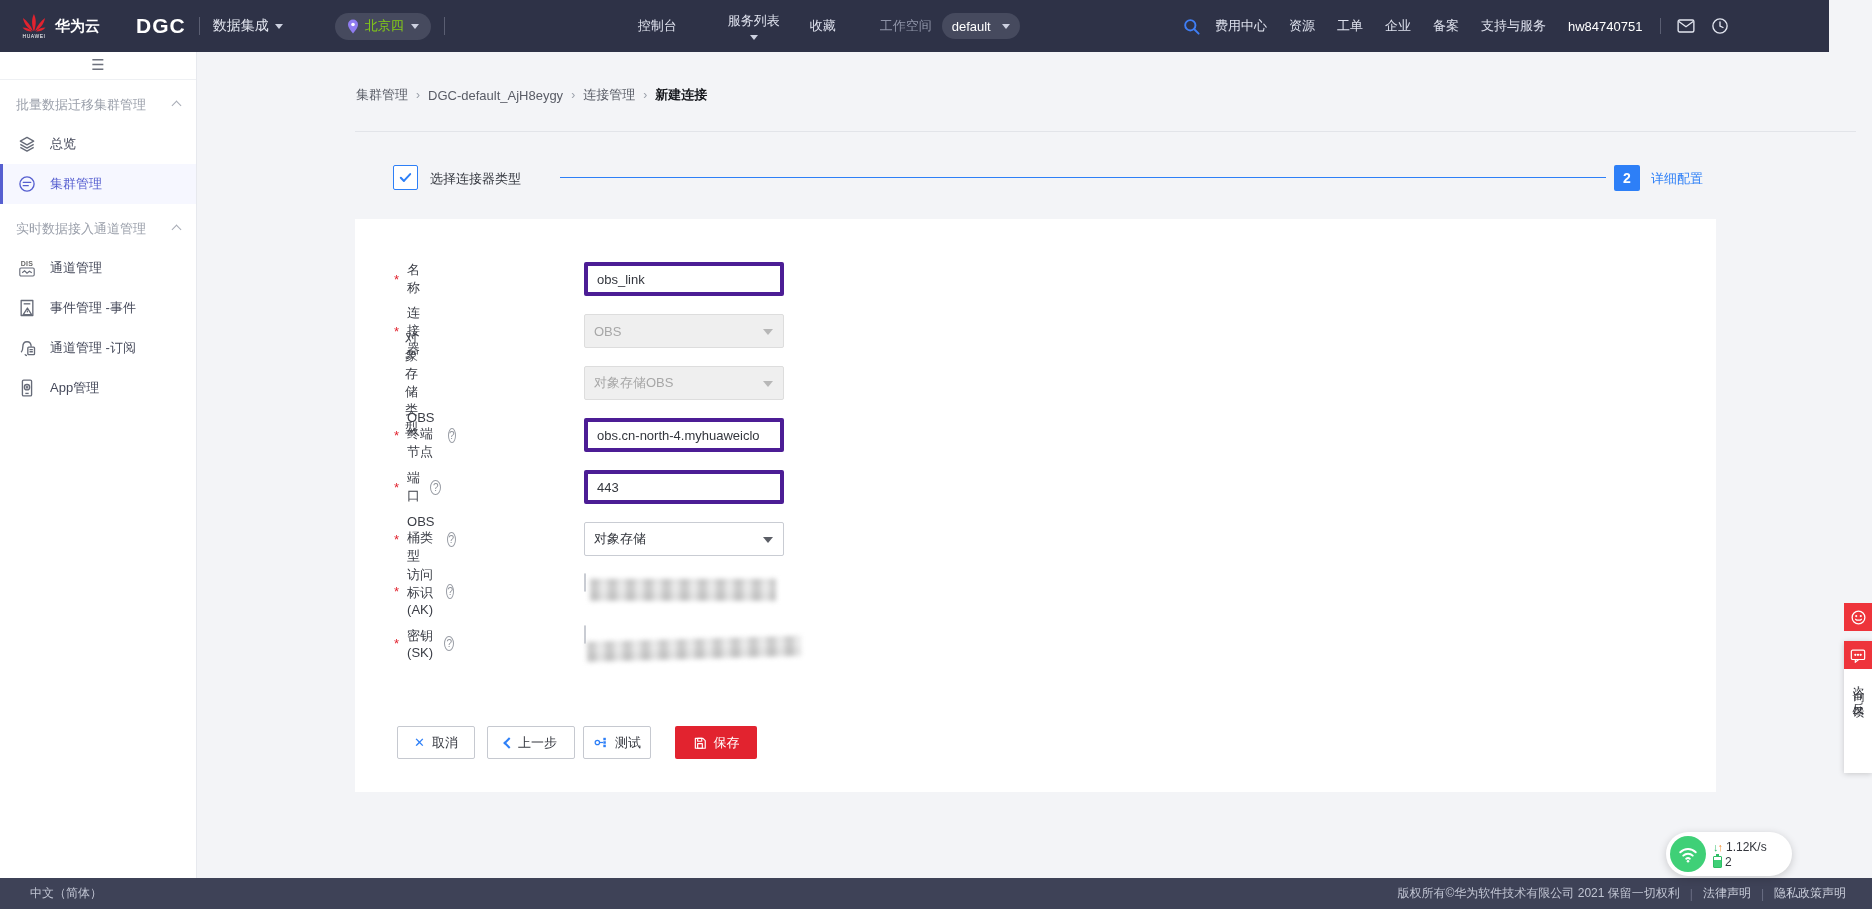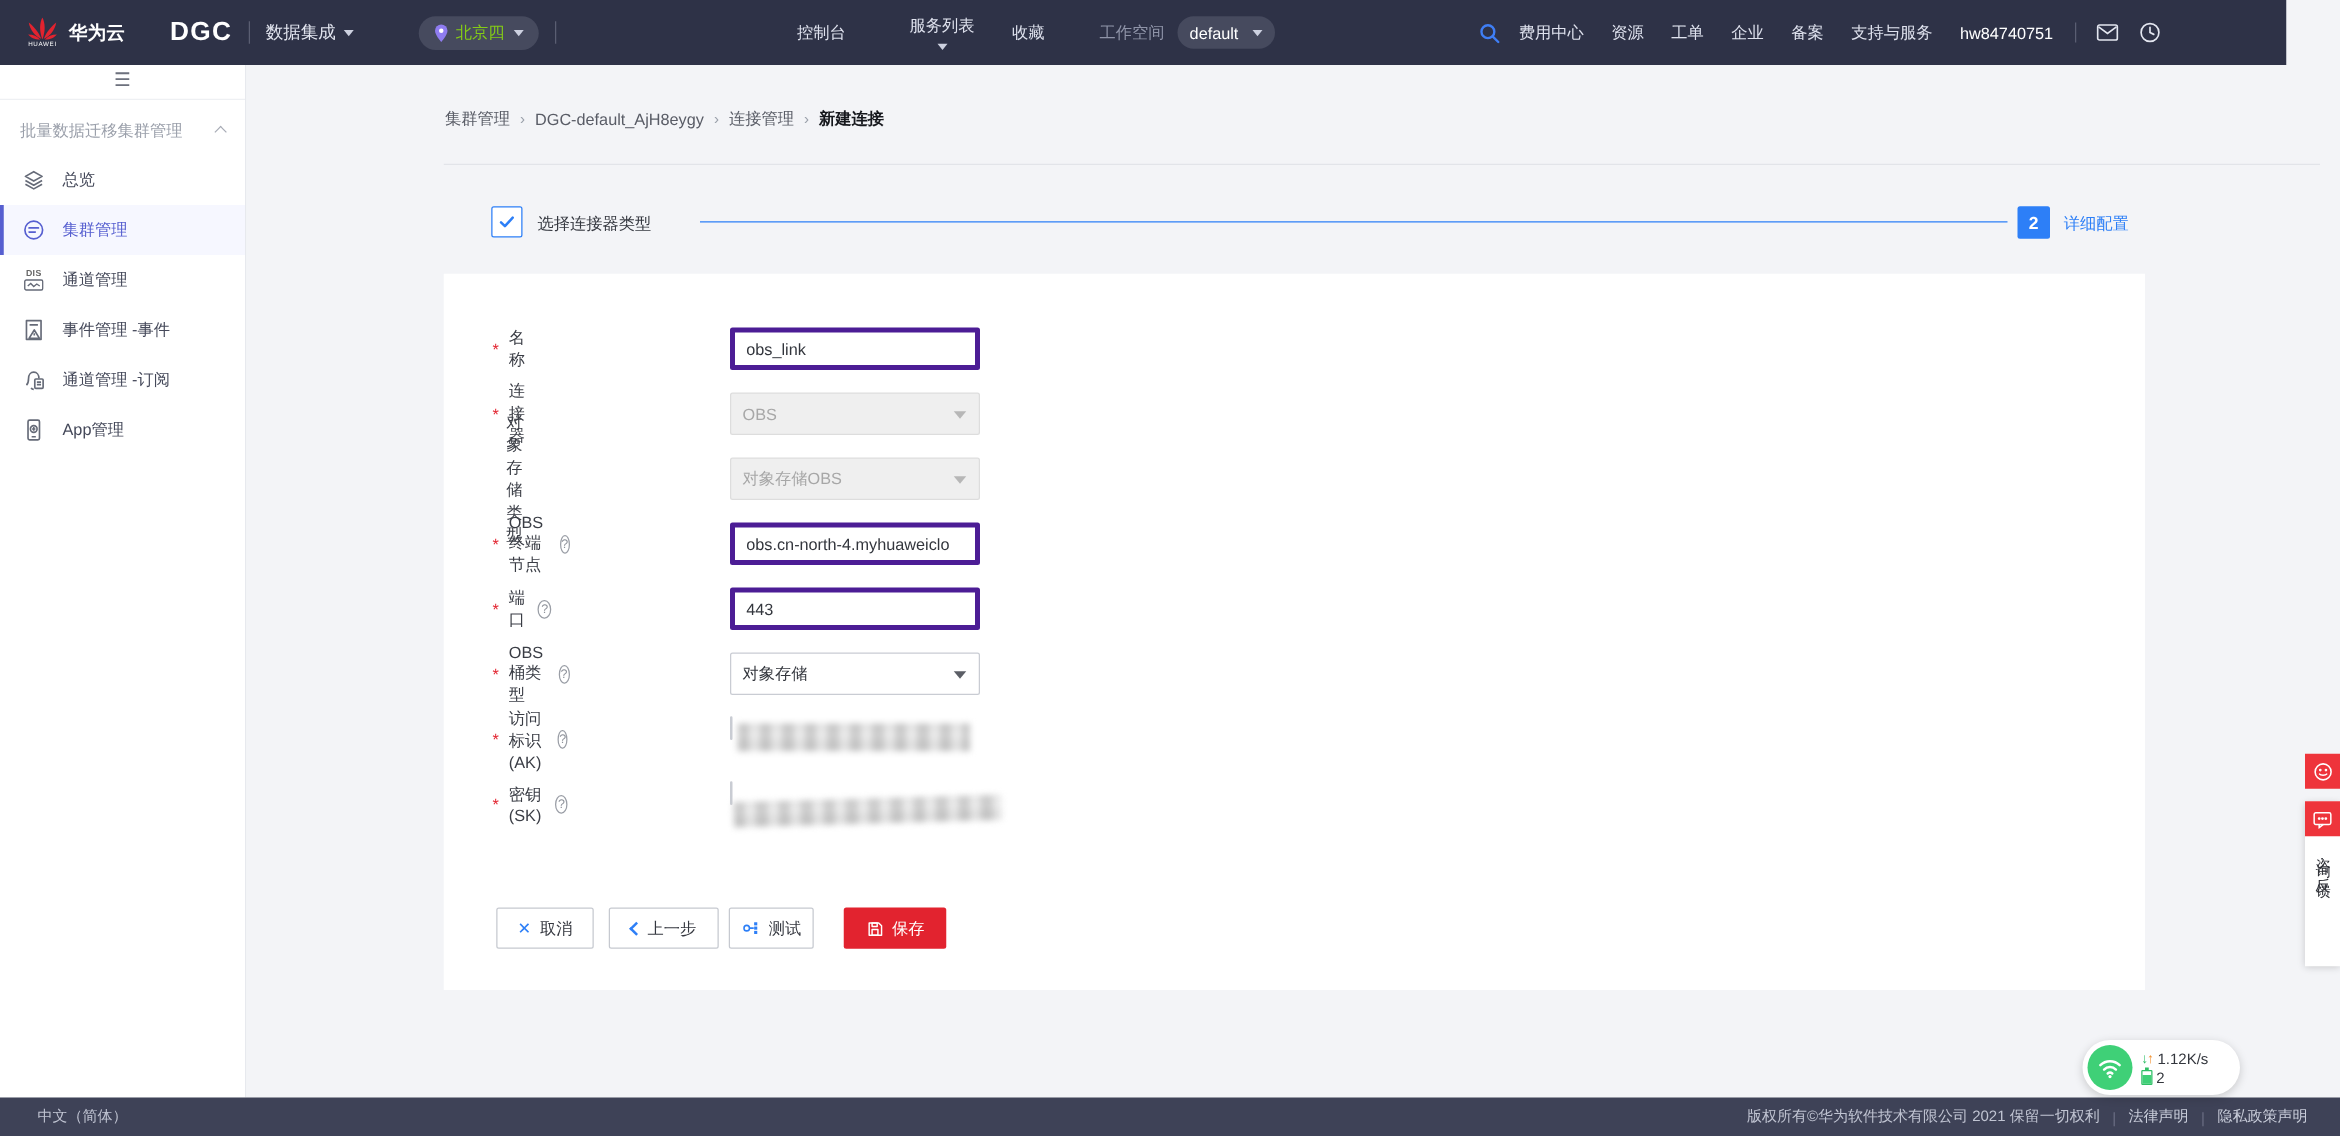--- a/index.html
+++ b/index.html
@@ -210,20 +210,24 @@
       <span class="nicon">
         <svg width="20" height="20" viewBox="0 0 24 24" fill="none" stroke="#565fd0" stroke-width="1.6" stroke-linecap="round">
           <circle cx="12" cy="12" r="8.5"></circle>
             <path d="M7.5 10 L16.5 10"></path>
             <path d="M7.5 14 L13.5 14"></path>
         </svg>
       </span>
       <span>集群管理</span>
     </div>
 
+    <div class="nav-group-title">
+      <span>实时数据接入通道管理</span>
+      <span class="chev-up"></span>
+    </div>
 
     <div class="nav-item">
       <span class="nicon dis-icon">
         <span class="dis-txt">DIS</span>
         <svg width="16" height="10" viewBox="0 0 20 12" fill="none" stroke="#666b78" stroke-width="1.4">
           <rect x="1" y="1" width="18" height="10" rx="1.5"></rect>
             <path d="M4 7 L7 4.5 10 7.5 13 5 16 7"></path>
         </svg>
       </span>
       <span>通道管理</span>

